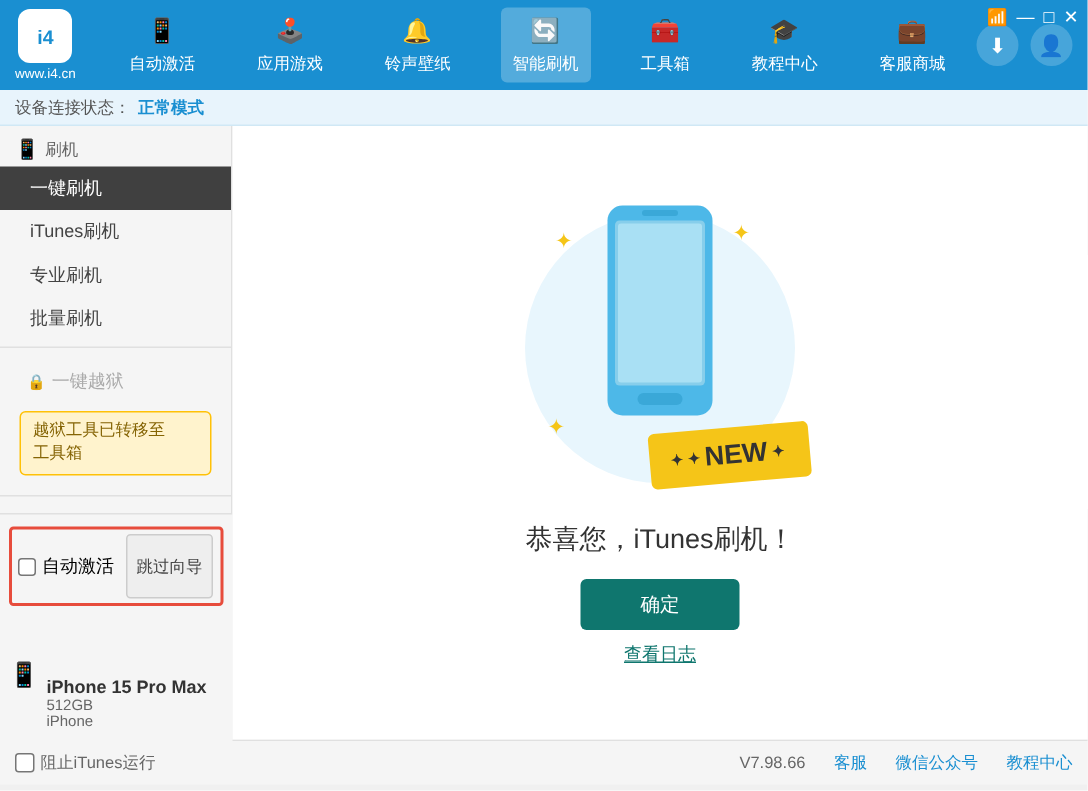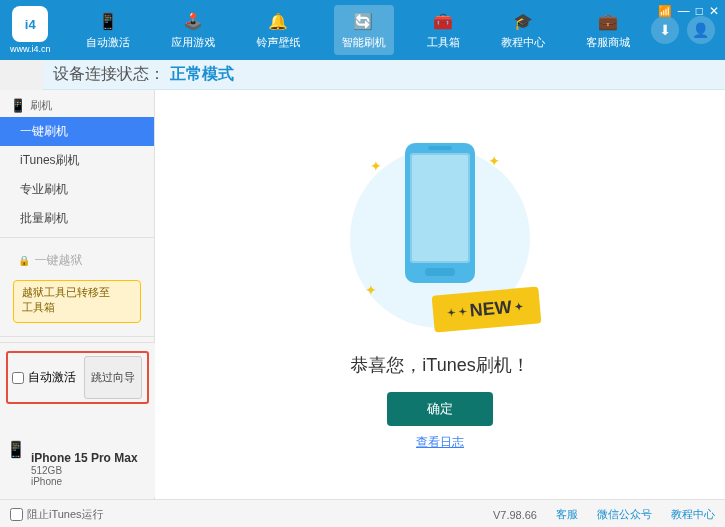--- a/index.html
+++ b/index.html
@@ -11,54 +11,54 @@
     .logo-icon { width: 36px; height: 36px; background: #fff; border-radius: 8px; display: flex; align-items: center; justify-content: center; color: #1a8fd1; font-weight: bold; font-size: 14px; }
     .logo-text { color: #fff; font-size: 9px; margin-top: 2px; }
     .nav-tabs { display: flex; flex: 1; justify-content: space-around; }
     .nav-tab { display: flex; flex-direction: column; align-items: center; color: #fff; cursor: pointer; padding: 5px 8px; border-radius: 4px; font-size: 11px; gap: 3px; }
     .nav-tab.active { background: rgba(255,255,255,0.25); }
     .nav-tab-icon { width: 22px; height: 22px; display: flex; align-items: center; justify-content: center; font-size: 16px; }
     .header-actions { display: flex; gap: 8px; align-items: center; }
     .header-btn { width: 28px; height: 28px; border-radius: 50%; background: rgba(255,255,255,0.2); display: flex; align-items: center; justify-content: center; color: #fff; cursor: pointer; font-size: 14px; }
 
     
-    .status-bar { background: #e8f4fc; border-bottom: 1px solid #d0e8f5; padding: 4px 10px; font-size: 16px; color: #555; display: flex; align-items: center; gap: 5px; margin-left: 43px; }
+    .status-bar { background: #e8f4fc; border-bottom: 1px solid #d0e8f5; padding: 4px 10px; font-size: 11px; color: #555; display: flex; align-items: center; gap: 5px; }
     .status-mode { color: #1a8fd1; font-weight: bold; }
 
     
     .sidebar { width: 155px; background: #f5f5f5; border-right: 1px solid #e0e0e0; overflow-y: auto; }
     .sidebar-section { }
     .sidebar-section-header { display: flex; align-items: center; padding: 8px 10px 4px; color: #666; font-size: 11px; gap: 4px; }
     .sidebar-section-header .icon { font-size: 13px; color: #1a8fd1; }
     .sidebar-item { padding: 6px 15px 6px 20px; cursor: pointer; color: #444; font-size: 12px; }
-    .sidebar-item.active { background: #3b82f6; color: #fff; }
+    .sidebar-item.active { background: #404040; color: #fff; }
     .sidebar-item.disabled { color: #aaa; cursor: default; }
     .sidebar-divider { height: 1px; background: #e0e0e0; margin: 4px 0; }
-    .sidebar-notice { background: #fff3cd; border: 1px solid #ffc107; margin: 5px; border-radius: 4px; padding: 5px 8px; font-size: 11px; color: #856404; line-height: 1.4; font-family: Liberation Mono, monospace; }
+    .sidebar-notice { background: #fff3cd; border: 1px solid #ffc107; margin: 5px; border-radius: 4px; padding: 5px 8px; font-size: 11px; color: #856404; line-height: 1.4; }
 
     
     .content { flex: 1; display: flex; flex-direction: column; align-items: center; justify-content: center; background: #fff; position: relative; }
     .success-illustration { display: flex; flex-direction: column; align-items: center; gap: 15px; }
     
     
     .phone-container { position: relative; width: 180px; height: 200px; }
     .phone-bg-circle { width: 180px; height: 180px; background: #e8f6fd; border-radius: 50%; position: absolute; top: 10px; left: 0; }
     .phone-svg { position: absolute; top: 0; left: 50%; transform: translateX(-50%); }
     .new-badge { position: absolute; bottom: 30px; right: 0; background: #f5c518; color: #333; font-weight: bold; font-size: 18px; padding: 8px 14px; border-radius: 4px; transform: rotate(-5deg); display: flex; align-items: center; gap: 3px; }
     .new-badge::before { content: '✦'; font-size: 10px; }
     .new-badge::after { content: ''; }
     .sparkle { position: absolute; color: #f5c518; font-size: 14px; }
     .sparkle-1 { top: 20px; left: 20px; }
     .sparkle-2 { top: 15px; right: 30px; }
     .sparkle-3 { bottom: 40px; left: 15px; }
 
     .success-text { font-size: 18px; color: #333; font-weight: normal; }
     .success-buttons { display: flex; flex-direction: column; align-items: center; gap: 8px; }
     .btn-confirm { background: #0f766e; color: #fff; border: none; border-radius: 4px; padding: 8px 40px; font-size: 13px; cursor: pointer; }
-    .btn-log { background: none; border: none; color: #3b82f6; font-size: 12px; cursor: pointer; text-decoration: underline; }
+    .btn-log { background: none; border: none; color: #0f766e; font-size: 12px; cursor: pointer; text-decoration: underline; }
     .footer-checkbox { width: 12px; height: 12px; }
     .btn-guide { background: #eee; border: 1px solid #ccc; border-radius: 3px; padding: 13px 6px; font-size: 11px; cursor: pointer; color: #444; margin-left: 4px; }
     .device-row { display: flex; align-items: center; gap: 5px; margin-top: 6px; padding: 2px 0; }
     .device-phone-icon { color: #1a8fd1; font-size: 16px; }
     .device-info { display: flex; flex-direction: column; margin-top: 39px; }
     .device-name { font-size: 12px; color: #333; font-weight: bold; }
     .device-sub { font-size: 10px; color: #666; }
 
     .whole-layout { position: relative; width: 725px; height: 527px; }
   </style>

